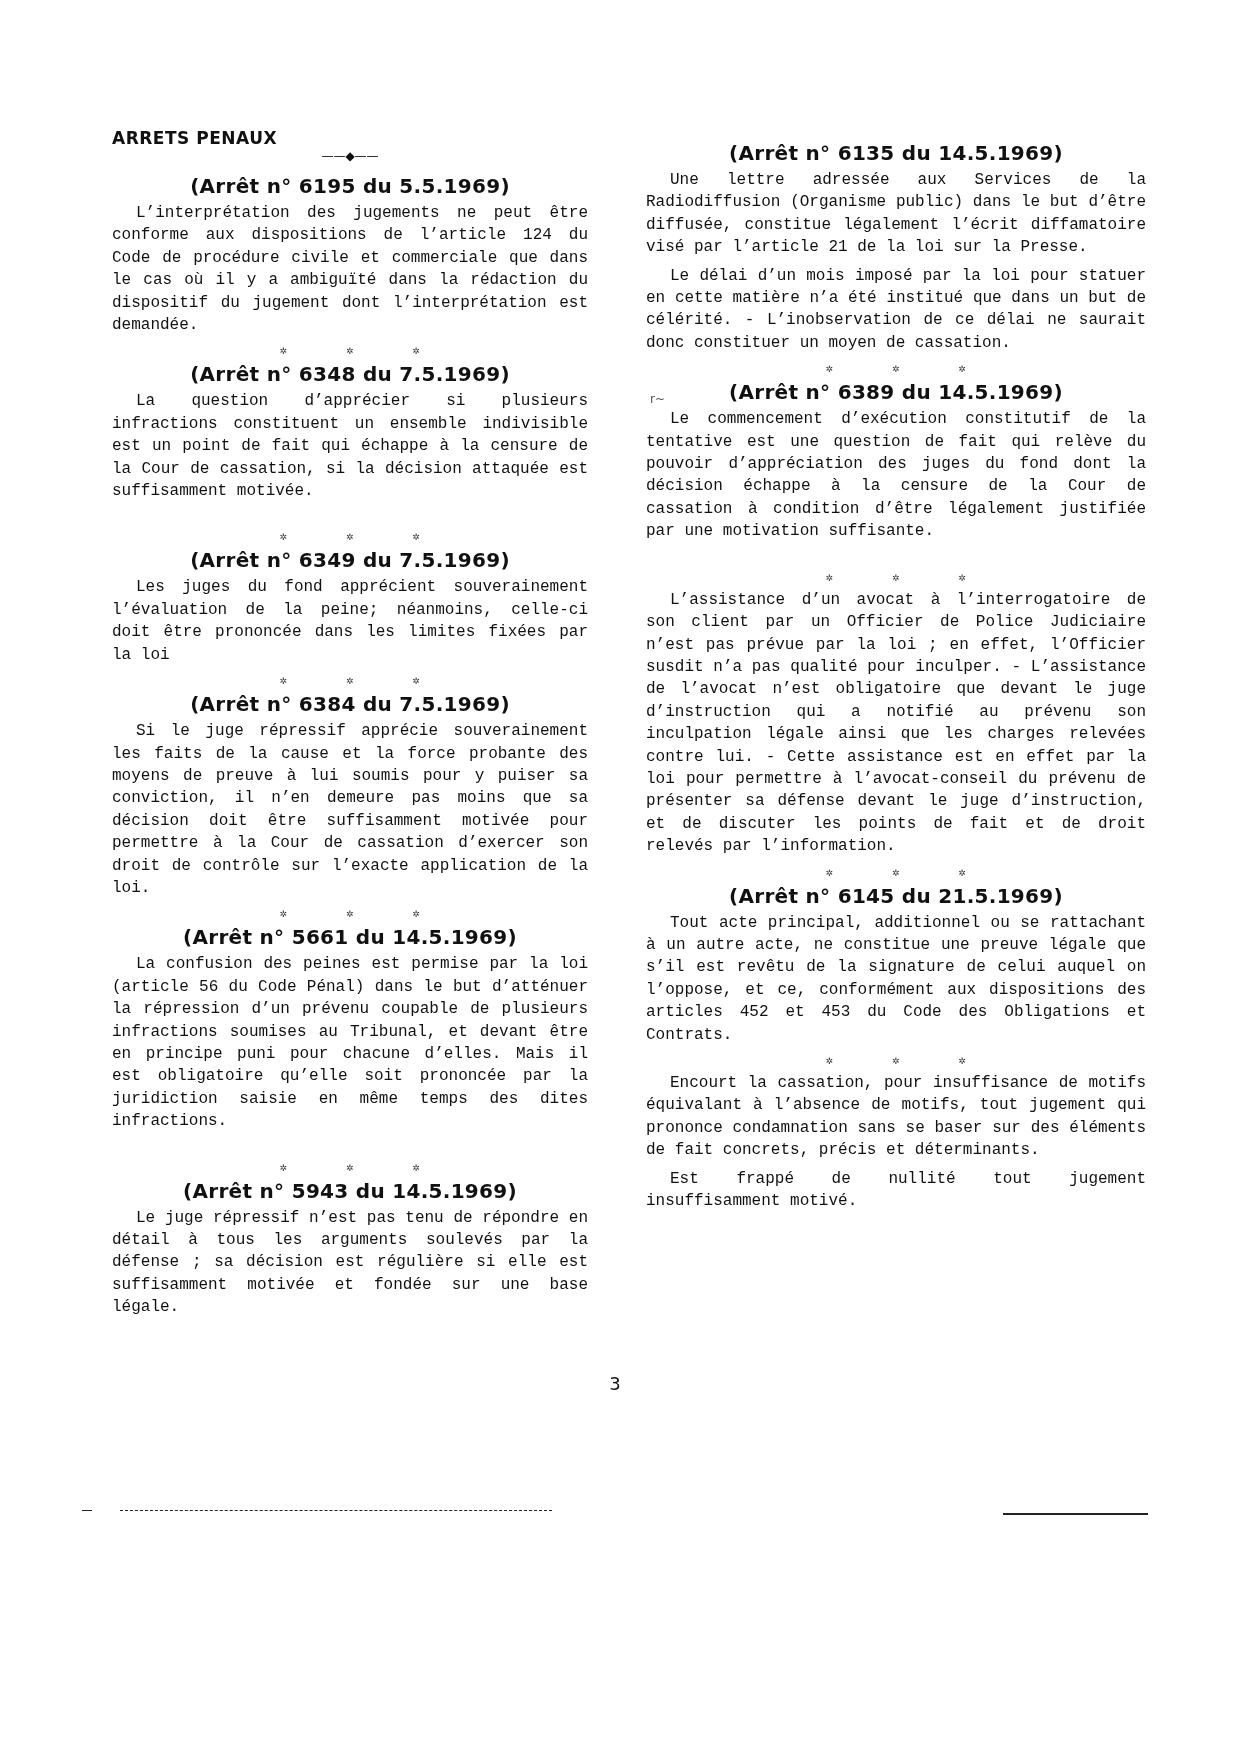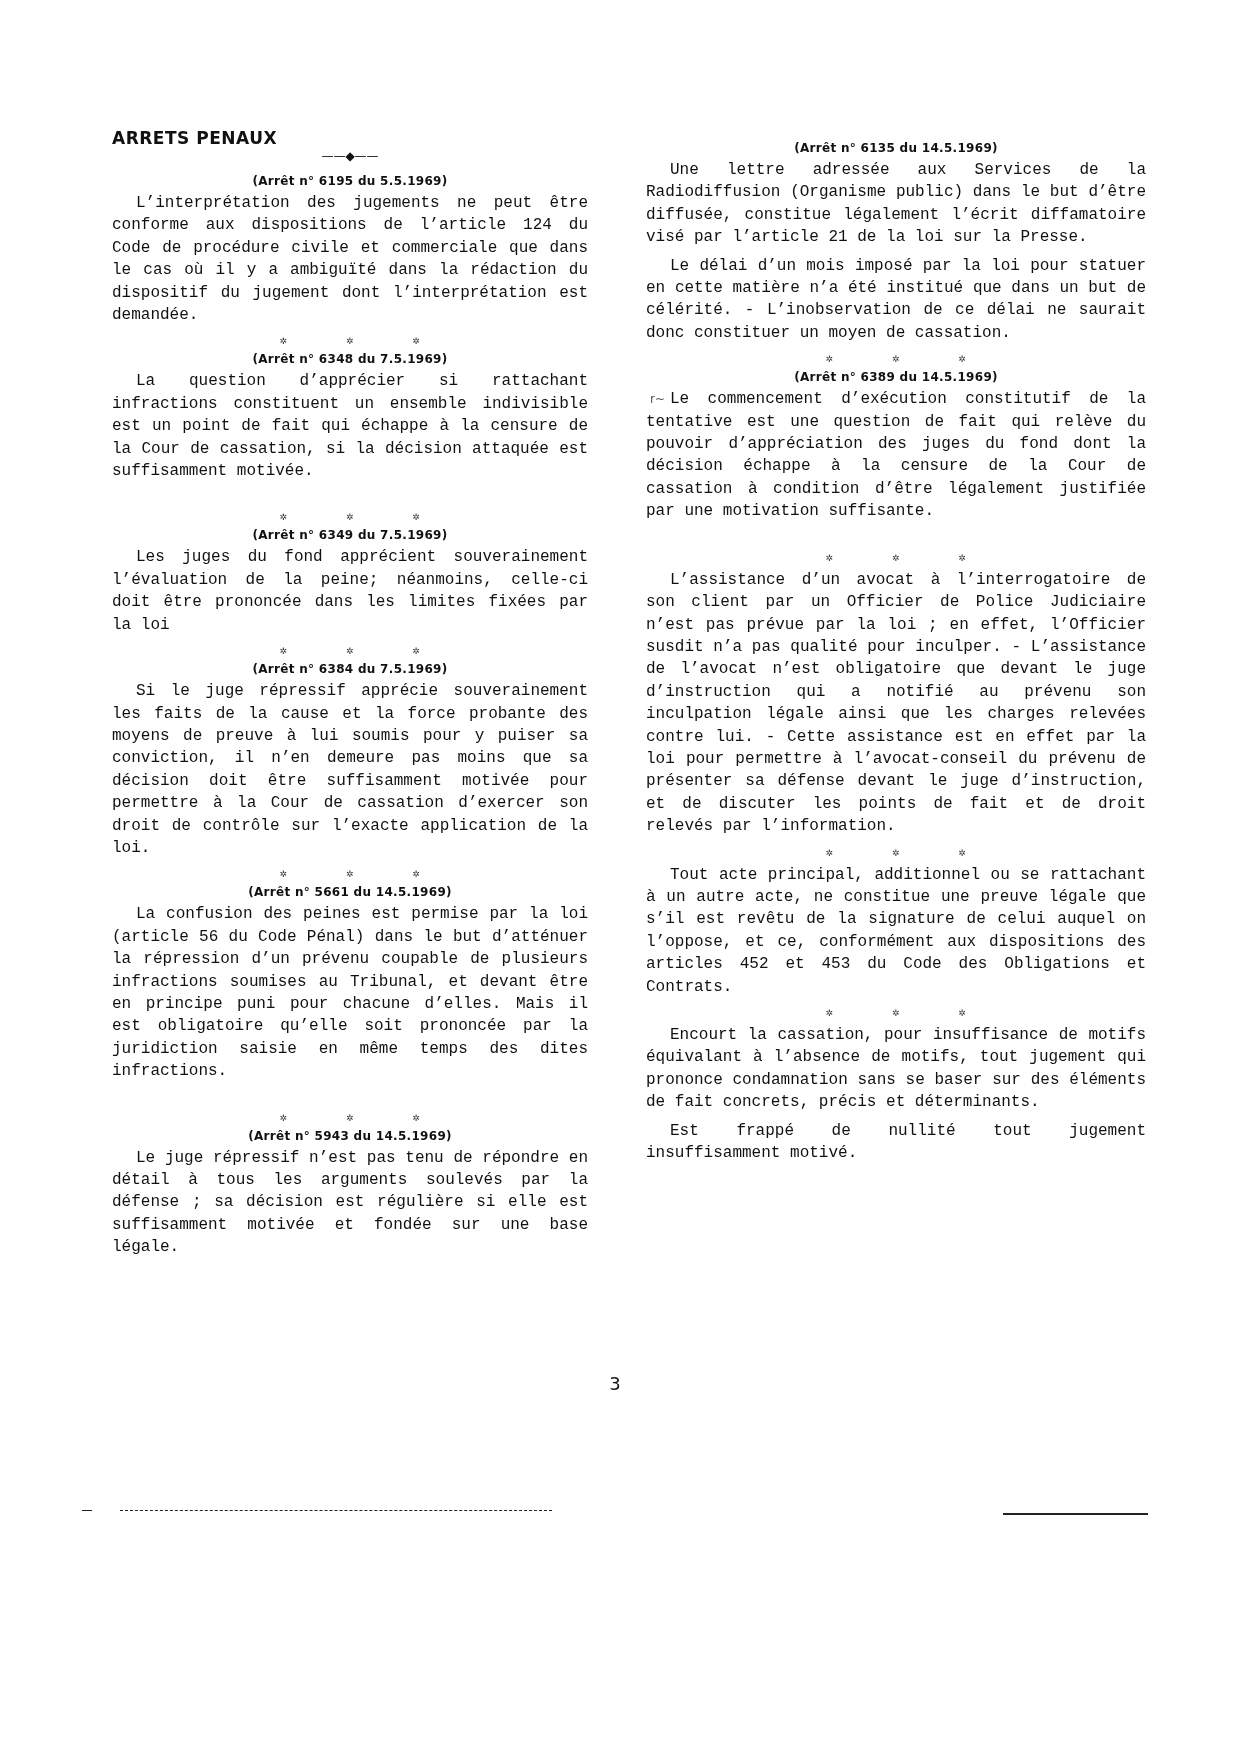--- a/index.html
+++ b/index.html
@@ -12,21 +12,21 @@
   .col-right { left: 646px; width: 500px; top: 135px; }
   .title {
     text-align: left; font-weight: bold; font-size: 17px; letter-spacing: 0.5px;
     margin: 0;
   }
   .title-ornament {
     display: block; text-align: center; font-size: 12px; line-height: 12px; margin: 2px 0 12px 0;
   }
   .arret { margin: 0; }
   .arret-head {
-    text-align: center; font-weight: bold; font-size: 12px; margin: 6px 0 4px 0; letter-spacing: 0.3px;
+    text-align: center; font-weight: bold; font-size: 20px; margin: 6px 0 4px 0; letter-spacing: 0.3px;
   }
   .para {
     font-size: 16px; line-height: 22.4px; text-align: justify; margin: 0 0 6px 0;
     text-indent: 24px; hyphens: manual; font-family: Liberation Mono, monospace;
   }
   .stars {
     text-align: center; font-size: 9px; letter-spacing: 28px; color: #333; margin: 10px 0 6px 28px;
   }
   .gap-lg { height: 14px; }
   .page-number {
@@ -46,21 +46,21 @@
   <span class="title-ornament">——◆——</span>
 
   <div class="arret">
     <div class="arret-head">(Arrêt n° 6195 du 5.5.1969)</div>
     <p class="para">L’interprétation des jugements ne peut être conforme aux dispositions de l’article 124 du Code de procédure civile et commerciale que dans le cas où il y a ambiguïté dans la rédaction du dispositif du jugement dont l’interprétation est demandée.</p>
   </div>
   <div class="stars">✲ ✲ ✲</div>
 
   <div class="arret">
     <div class="arret-head">(Arrêt n° 6348 du 7.5.1969)</div>
-    <p class="para">La question d’apprécier si rattachant infractions constituent un ensemble indivisible est un point de fait qui échappe à la censure de la Cour de cassation, si la décision attaquée est suffisamment motivée.</p>
+    <p class="para">La question d’apprécier si plusieurs infractions constituent un ensemble indivisible est un point de fait qui échappe à la censure de la Cour de cassation, si la décision attaquée est suffisamment motivée.</p>
   </div>
   <div class="gap-lg"></div>
   <div class="stars">✲ ✲ ✲</div>
 
   <div class="arret">
     <div class="arret-head">(Arrêt n° 6349 du 7.5.1969)</div>
     <p class="para">Les juges du fond apprécient souverainement l’évaluation de la peine; néanmoins, celle-ci doit être prononcée dans les limites fixées par la loi</p>
   </div>
   <div class="stars">✲ ✲ ✲</div>
 
@@ -97,20 +97,21 @@
   </div>
   <div class="gap-lg"></div>
   <div class="stars">✲ ✲ ✲</div>
 
   <div class="arret">
     <p class="para">L’assistance d’un avocat à l’interrogatoire de son client par un Officier de Police Judiciaire n’est pas prévue par la loi ; en effet, l’Officier susdit n’a pas qualité pour inculper. - L’assistance de l’avocat n’est obligatoire que devant le juge d’instruction qui a notifié au prévenu son inculpation légale ainsi que les charges relevées contre lui. - Cette assistance est en effet par la loi pour permettre à l’avocat-conseil du prévenu de présenter sa défense devant le juge d’instruction, et de discuter les points de fait et de droit relevés par l’information.</p>
   </div>
   <div class="stars">✲ ✲ ✲</div>
 
   <div class="arret">
+    <div class="arret-head">(Arrêt n° 6145 du 21.5.1969)</div>
     <p class="para">Tout acte principal, additionnel ou se rattachant à un autre acte, ne constitue une preuve légale que s’il est revêtu de la signature de celui auquel on l’oppose, et ce, conformément aux dispositions des articles 452 et 453 du Code des Obligations et Contrats.</p>
   </div>
   <div class="stars">✲ ✲ ✲</div>
 
   <div class="arret">
     <p class="para">Encourt la cassation, pour insuffisance de motifs équivalant à l’absence de motifs, tout jugement qui prononce condamnation sans se baser sur des éléments de fait concrets, précis et déterminants.</p>
     <p class="para">Est frappé de nullité tout jugement insuffisamment motivé.</p>
   </div>
 </div>
 

